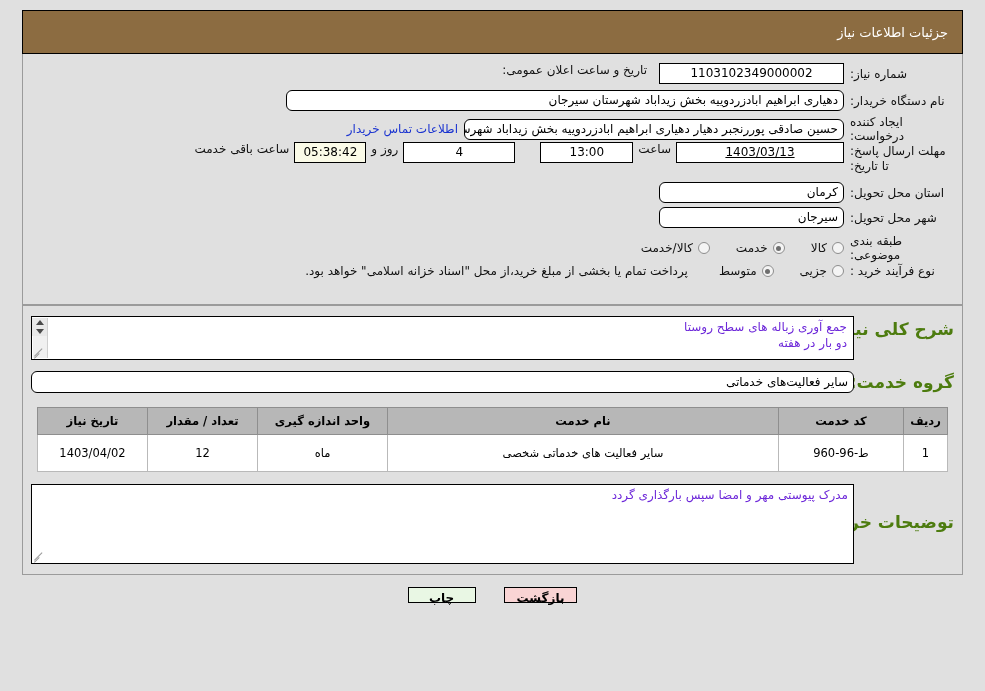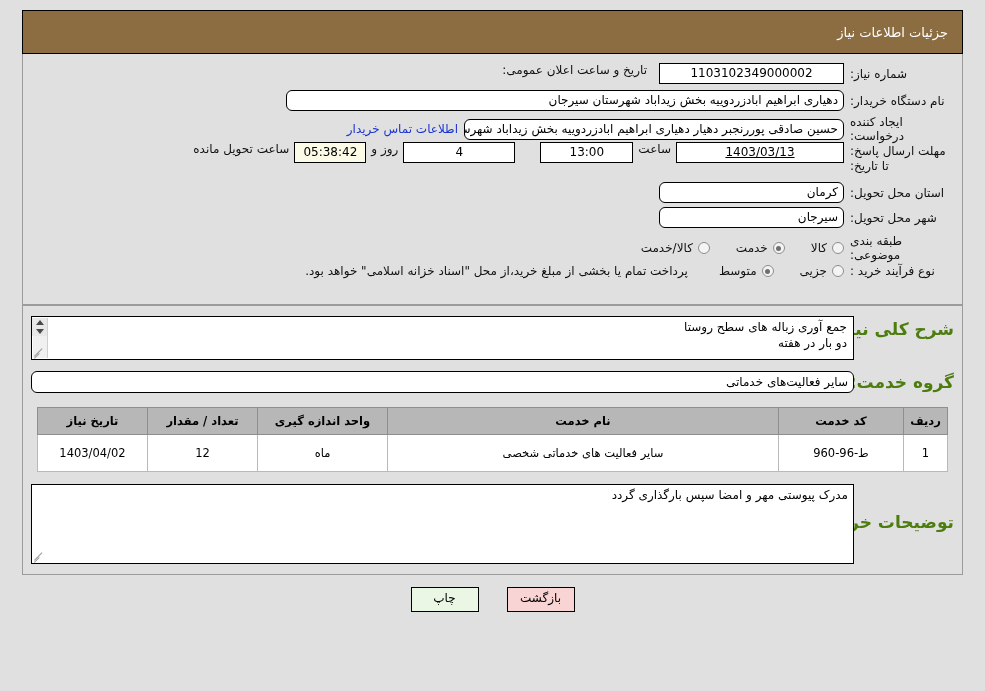--- a/index.html
+++ b/index.html
@@ -120,21 +120,21 @@
     font-weight: bold;
     color: #4d7c0f;
     white-space: nowrap;
   }
 
   
   .ta {
     border: 1px solid #000;
     background: #fff;
     font-size: 12px;
-    color: #000000;
+    color: #6d28d9;
     padding: 2px 5px 8px 5px;
     position: relative;
     text-align: right;
     line-height: 16px;
     overflow: hidden;
   }
   .ta .grip {
     position: absolute;
     left: 2px; bottom: 1px;
     width: 12px; height: 12px;
@@ -195,26 +195,27 @@
   .btnbar {
     display: flex;
     justify-content: center;
     gap: 28px;
     padding: 12px 0 10px 0;
   }
   .btn {
     border: 1px solid #000;
     font-size: 12px;
     color: #000;
-    height: 25px;
+    height: 16px;
     min-width: 68px;
     line-height: 20px;
     text-align: center;
     cursor: pointer;
     padding: 0 12px;
+    font-weight: bold;
   }
   .btn-print { background: #e9f7e4; }
   .btn-back  { background: #f9d4d4; }
 </style>
 </head>
 <body>
 
 <svg class="watermark" viewBox="0 0 985 260">
   <g fill="#9a9a9a" opacity="0.55">
     <path d="M185 35 L245 35 L245 120 Q245 168 215 188 Q185 168 185 120 Z" fill="none" stroke="#a9a9a9" stroke-width="13"></path>
@@ -256,21 +257,21 @@
 
       <div style="position:absolute; top:88px; right:8px; display:flex; align-items:flex-start;">
         <span class="flabel" style="width:110px; line-height:15px; padding-top:2px;">مهلت ارسال پاسخ: تا تاریخ:</span>
         <span class="fbox" style="width:168px;text-decoration:underline;">1403/03/13</span>
         <span class="inline-txt">ساعت</span>
         <span class="fbox" style="width:93px;">13:00</span>
         <span style="width:25px;"></span>
         <span class="fbox" style="width:112px;">4</span>
         <span class="inline-txt">روز و</span>
         <span class="fbox countdown" style="width:72px;">05:38:42</span>
-        <span class="inline-txt">ساعت تحویل مانده</span>
+        <span class="inline-txt">ساعت باقی خدمت</span>
       </div>
 
       <div style="position:absolute; top:128px; right:8px; display:flex; align-items:center;">
         <span class="flabel" style="width:110px;">استان محل تحویل:</span>
         <span class="fbox right" style="width:185px;">کرمان</span>
       </div>
 
       <div style="position:absolute; top:153px; right:8px; display:flex; align-items:center;">
         <span class="flabel" style="width:110px;">شهر محل تحویل:</span>
         <span class="fbox right" style="width:185px;">سیرجان</span>

